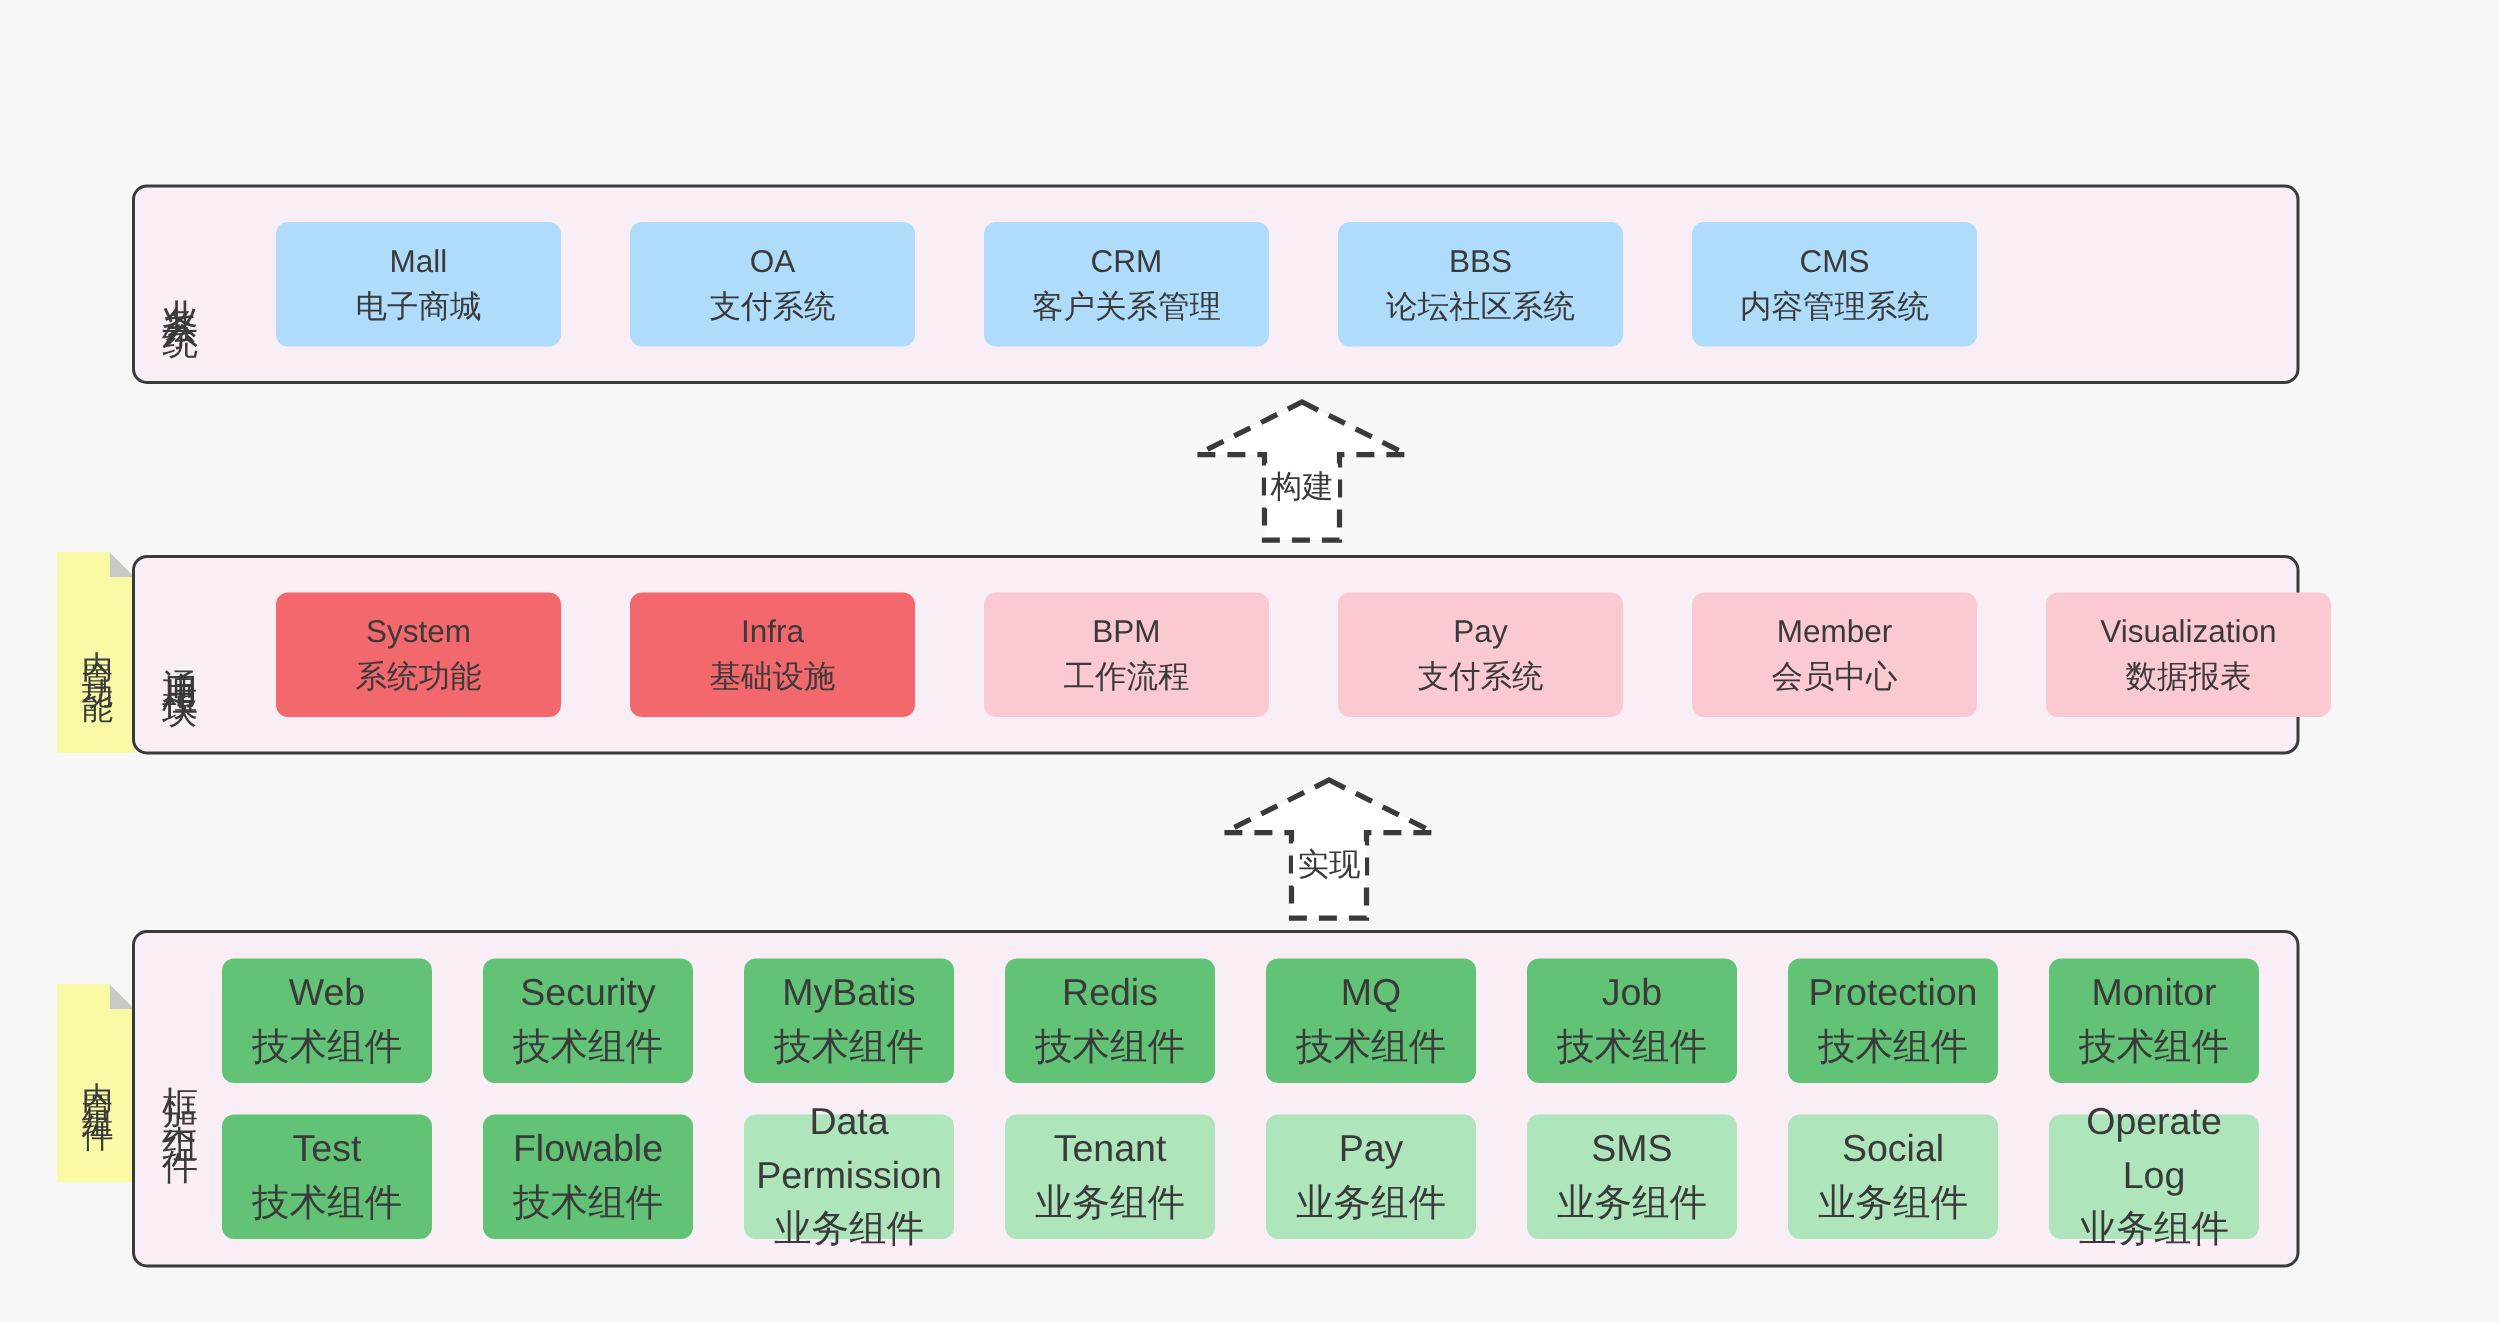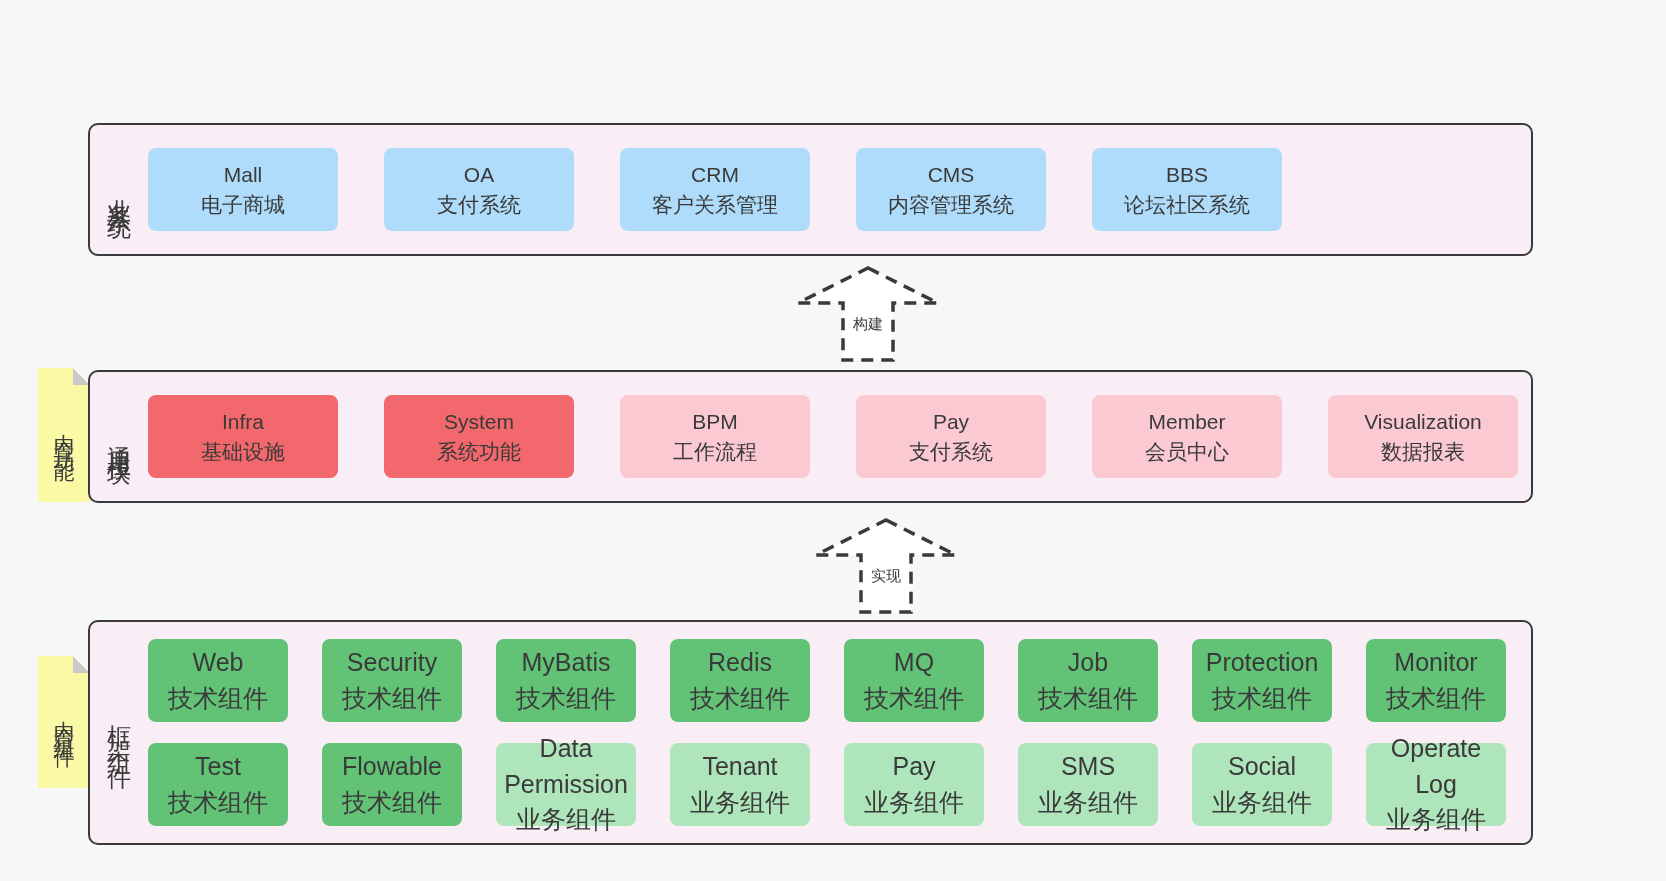--- a/index.html
+++ b/index.html
@@ -23,21 +23,21 @@
   #sec-framework { top:620px; height:225px; }
   .side-label {
     width:58px; flex:none;
     display:flex; align-items:center; justify-content:center;
     writing-mode:vertical-rl; text-orientation:upright;
     font-size:24px; letter-spacing:5px; font-weight:400;
   }
   #sec-framework .side-label { letter-spacing:14px; }
   .rows { flex:1; display:flex; flex-direction:column; justify-content:center; gap:21px; }
   .boxes { display:flex; }
-  .boxes.six   { gap:46px; }
+  .boxes.six   { gap:46px;margin-left:36px; }
   .boxes.eight { gap:34px; }
   .box {
     height:83px; border-radius:8px;
     display:flex; flex-direction:column; align-items:center; justify-content:center;
     text-align:center; line-height:1.42; padding:0 8px;
   }
   .six .box   { width:190px; font-size:21px; }
   .eight .box { width:140px; font-size:25px; padding:0 10px; }
   .box.blue        { background:var(--blue,#aedcfa); }
   .box.red         { background:var(--red,#f2686c); }
@@ -64,21 +64,21 @@
   #arrow-implement { left:813px; top:518px; }
   .arrow svg { display:block; width:146px; height:96px; }
   .arrow svg polygon {
     fill:#ffffff;
     stroke:var(--panel_border,#3a3a3a);
     stroke-width:3.5;
     stroke-dasharray:12 8;
   }
   .arrow-label {
     position:absolute; left:50%; top:60%; transform:translate(-50%,-50%);
-    background:#ffffff; padding:1px 3px; font-size:15px; white-space:nowrap;
+    background:#ffffff; padding:1px 3px; font-size:21px; white-space:nowrap;
   }
 </style>
 </head>
 <body>
 
 <div class="panel" id="sec-business">
   <div class="side-label">业务系统</div>
   <div class="rows">
     <div class="boxes six">
       <div class="box blue">
@@ -87,50 +87,50 @@
       </div>
       <div class="box blue">
         <div>OA</div>
         <div>支付系统</div>
       </div>
       <div class="box blue">
         <div>CRM</div>
         <div>客户关系管理</div>
       </div>
       <div class="box blue">
+        <div>BBS</div>
+        <div>论坛社区系统</div>
+      </div>
+      <div class="box blue">
         <div>CMS</div>
         <div>内容管理系统</div>
-      </div>
-      <div class="box blue">
-        <div>BBS</div>
-        <div>论坛社区系统</div>
       </div>
     </div>
   </div>
 </div>
 
 <div class="arrow" id="arrow-build">
   <svg viewBox="0 0 146 96">
     <polygon points="73,2 143,37 98,37 98,94 48,94 48,37 3,37"></polygon>
   </svg>
   <div class="arrow-label">构建</div>
 </div>
 
 <div class="note" id="note-features">内置功能</div>
 <div class="panel" id="sec-modules">
   <div class="side-label">通用模块</div>
   <div class="rows">
     <div class="boxes six">
       <div class="box red">
+        <div>System</div>
+        <div>系统功能</div>
+      </div>
+      <div class="box red">
         <div>Infra</div>
         <div>基础设施</div>
-      </div>
-      <div class="box red">
-        <div>System</div>
-        <div>系统功能</div>
       </div>
       <div class="box pink">
         <div>BPM</div>
         <div>工作流程</div>
       </div>
       <div class="box pink">
         <div>Pay</div>
         <div>支付系统</div>
       </div>
       <div class="box pink">

